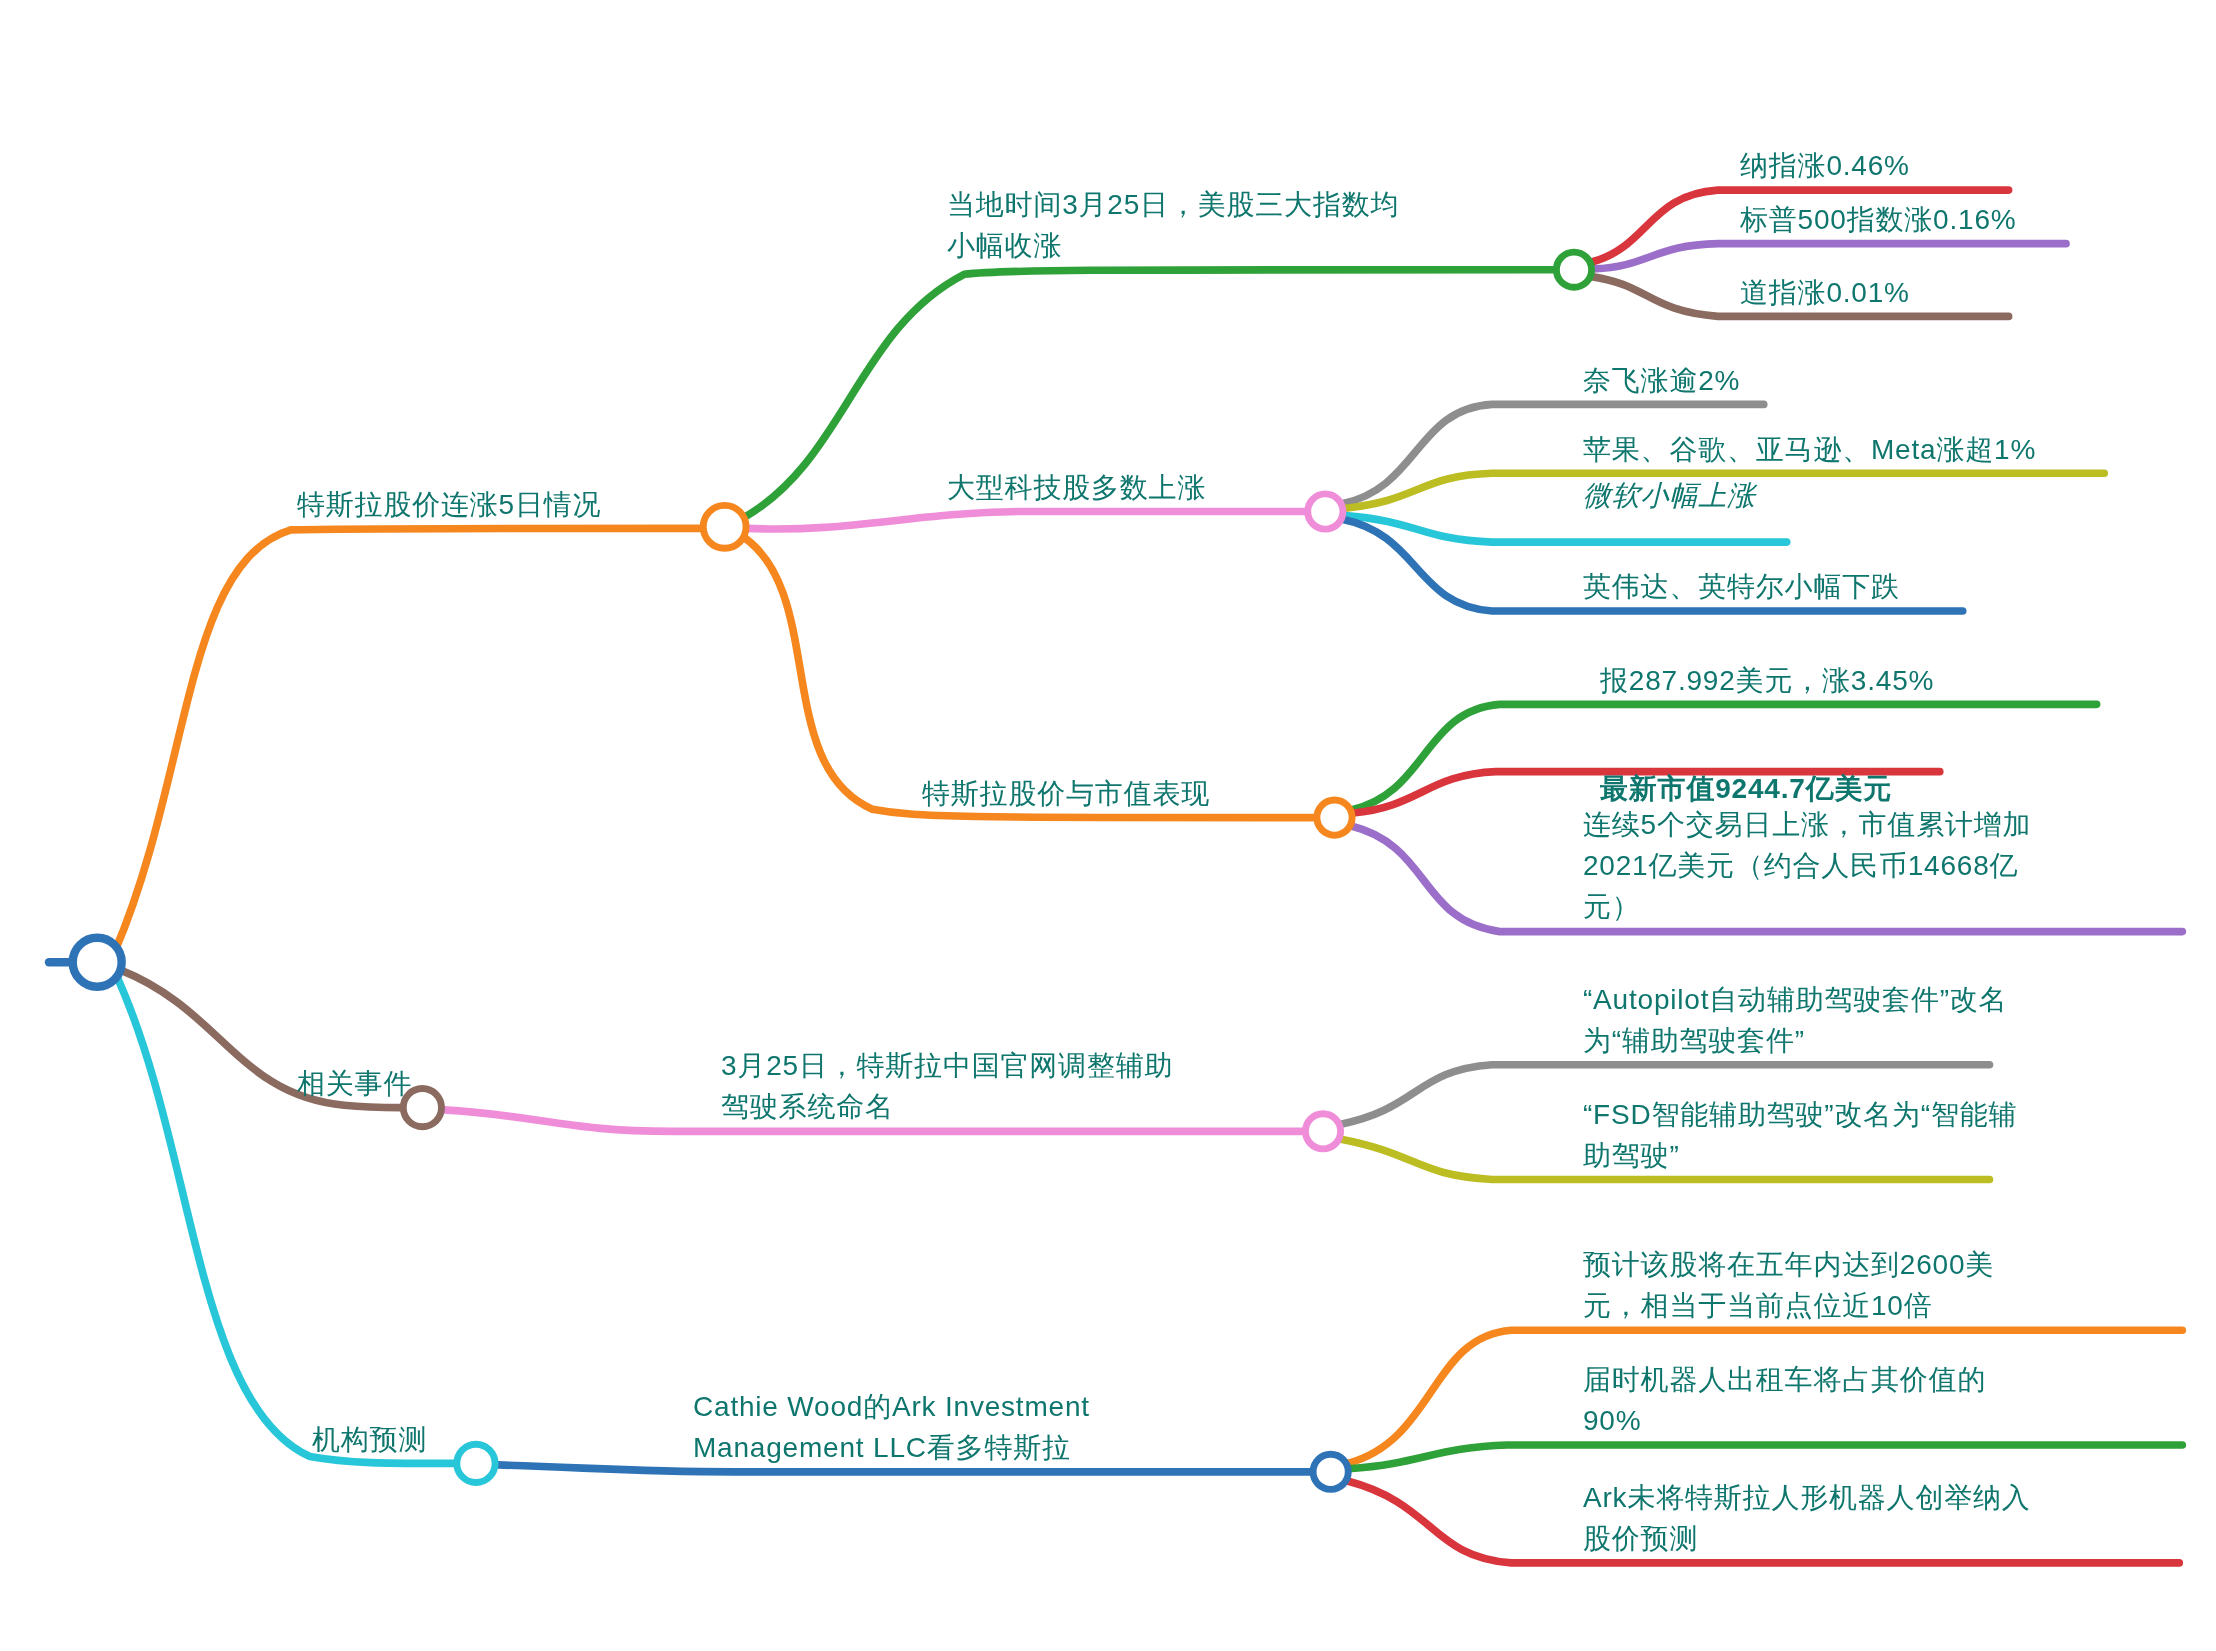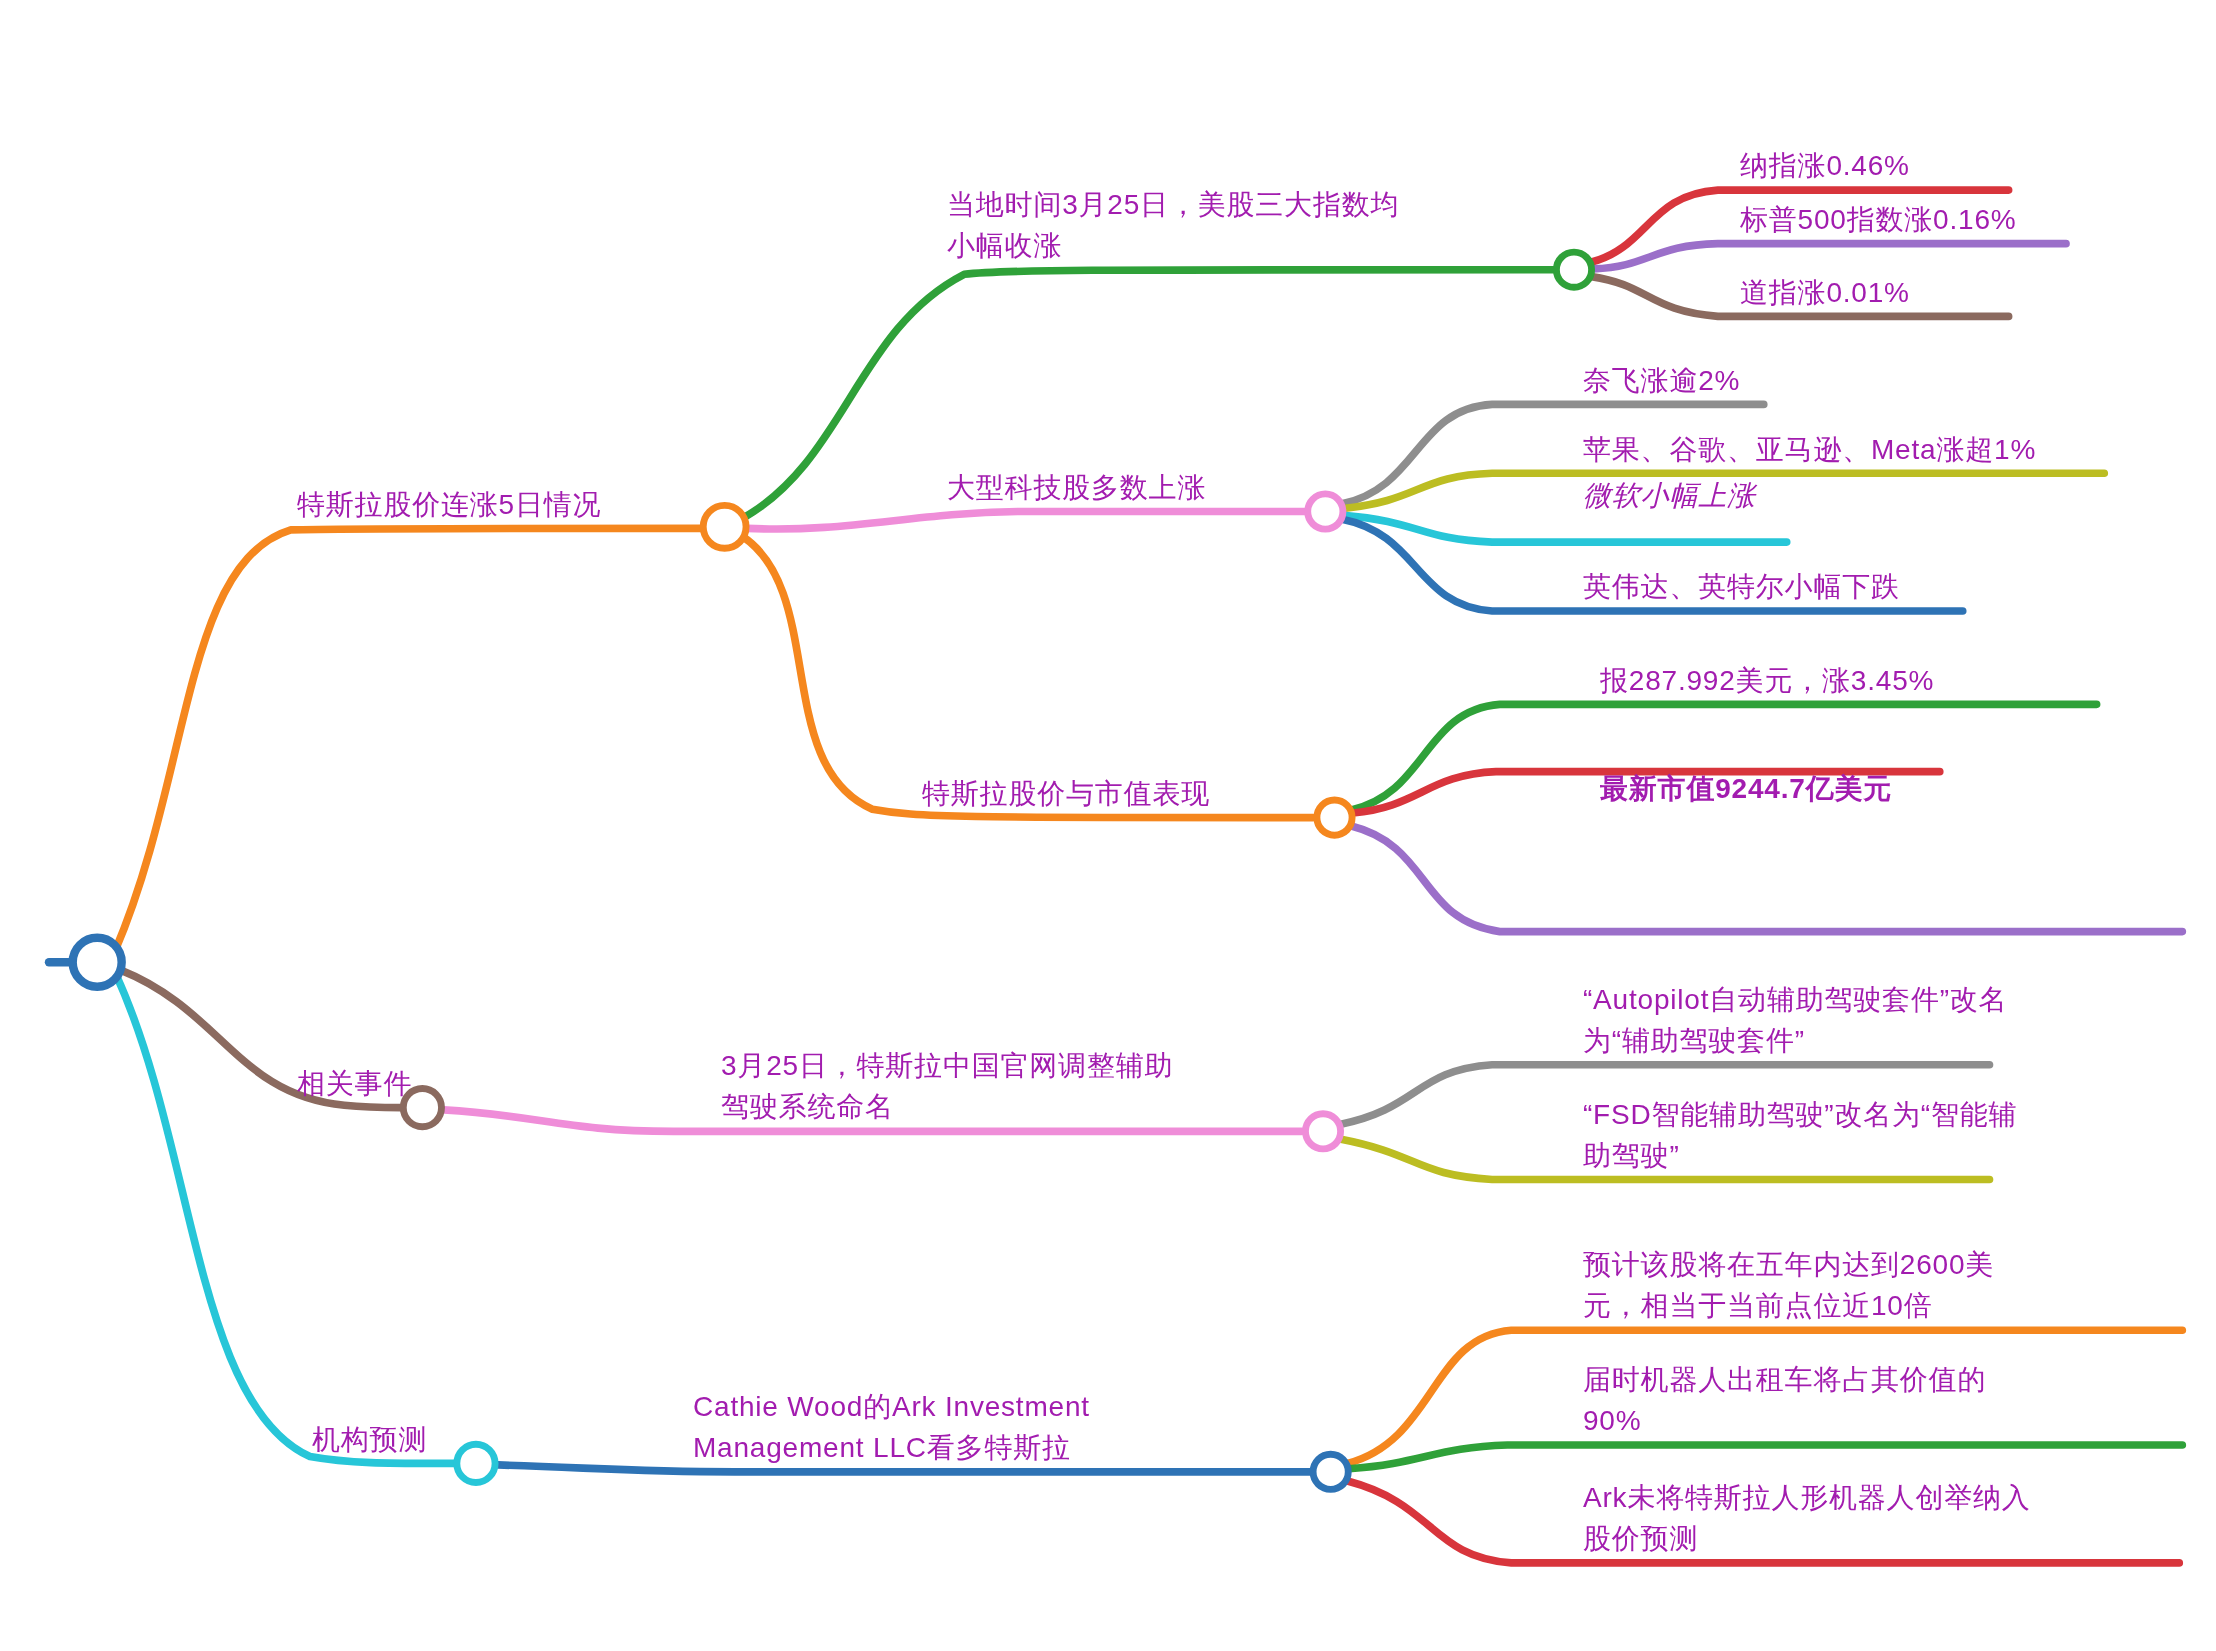--- a/index.html
+++ b/index.html
@@ -23,21 +23,21 @@
   .st-gray{stroke:#8e8e8e;}
   .st-olive{stroke:#bcbd22;}
   .st-cyan{stroke:#27c6d8;}
   .st-blue{stroke:#2e73b5;}
   .node-dot{fill:#ffffff;stroke-width:9;}
   .node-dot.root{stroke-width:11;}
   .label{
     position:absolute;
     font-size:28px;
     line-height:41px;
-    color:#a21caf;
+    color:#0f766e;
     white-space:pre-line;
     letter-spacing:0.8px;
     cursor:default;
   }
   .nowrap{white-space:nowrap;}
 </style>
 </head>
 <body>
 
 <div id="stage">
@@ -104,20 +104,23 @@
   <div class="label nowrap" style="left:1740px;top:199px;">标普500指数涨0.16%</div>
   <div class="label nowrap" style="left:1740px;top:272px;">道指涨0.01%</div>
 
   <div class="label nowrap" style="left:1583px;top:360px;">奈飞涨逾2%</div>
   <div class="label nowrap" style="left:1583px;top:429px;">苹果、谷歌、亚马逊、Meta涨超1%</div>
   <div class="label nowrap" style="left:1583px;top:475px;font-style:italic;">微软小幅上涨</div>
   <div class="label nowrap" style="left:1583px;top:566px;">英伟达、英特尔小幅下跌</div>
 
   <div class="label nowrap" style="left:1600px;top:660px;">报287.992美元，涨3.45%</div>
   <div class="label nowrap" style="left:1600px;top:768px;font-weight:bold;">最新市值9244.7亿美元</div>
+  <div class="label" style="left:1583px;top:804px;">连续5个交易日上涨，市值累计增加
+2021亿美元（约合人民币14668亿
+元）</div>
 
   <div class="label" style="left:1583px;top:1094px;">“FSD智能辅助驾驶”改名为“智能辅
 助驾驶”</div>
   <div class="label" style="left:1583px;top:979px;">“Autopilot自动辅助驾驶套件”改名
 为“辅助驾驶套件”</div>
 
   <div class="label" style="left:1583px;top:1244px;">预计该股将在五年内达到2600美
 元，相当于当前点位近10倍</div>
   <div class="label" style="left:1583px;top:1359px;">届时机器人出租车将占其价值的
 90%</div>

